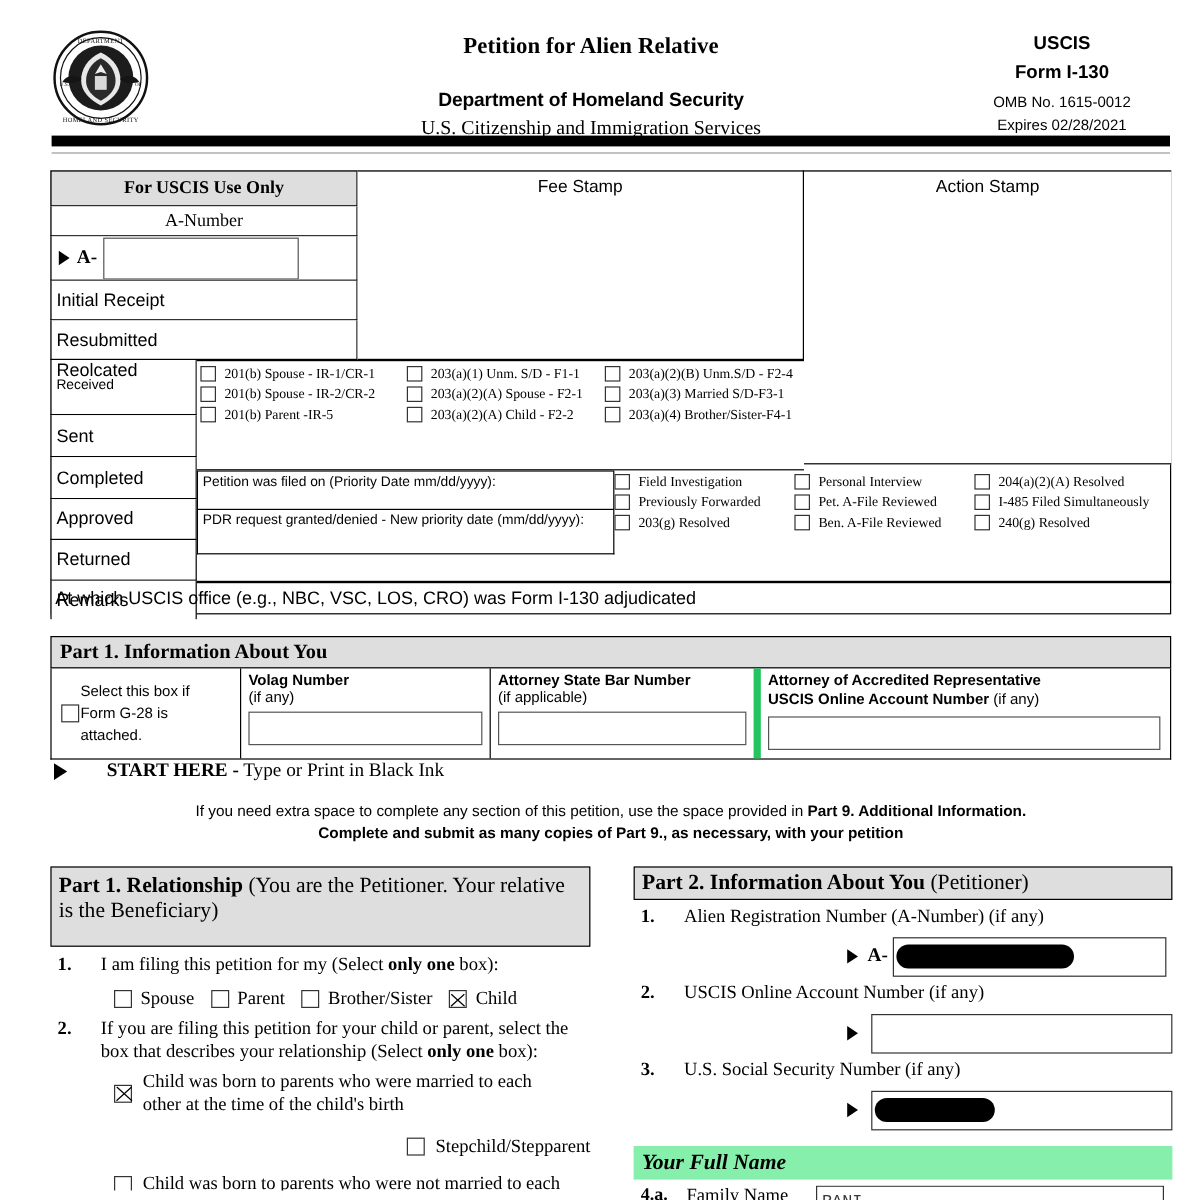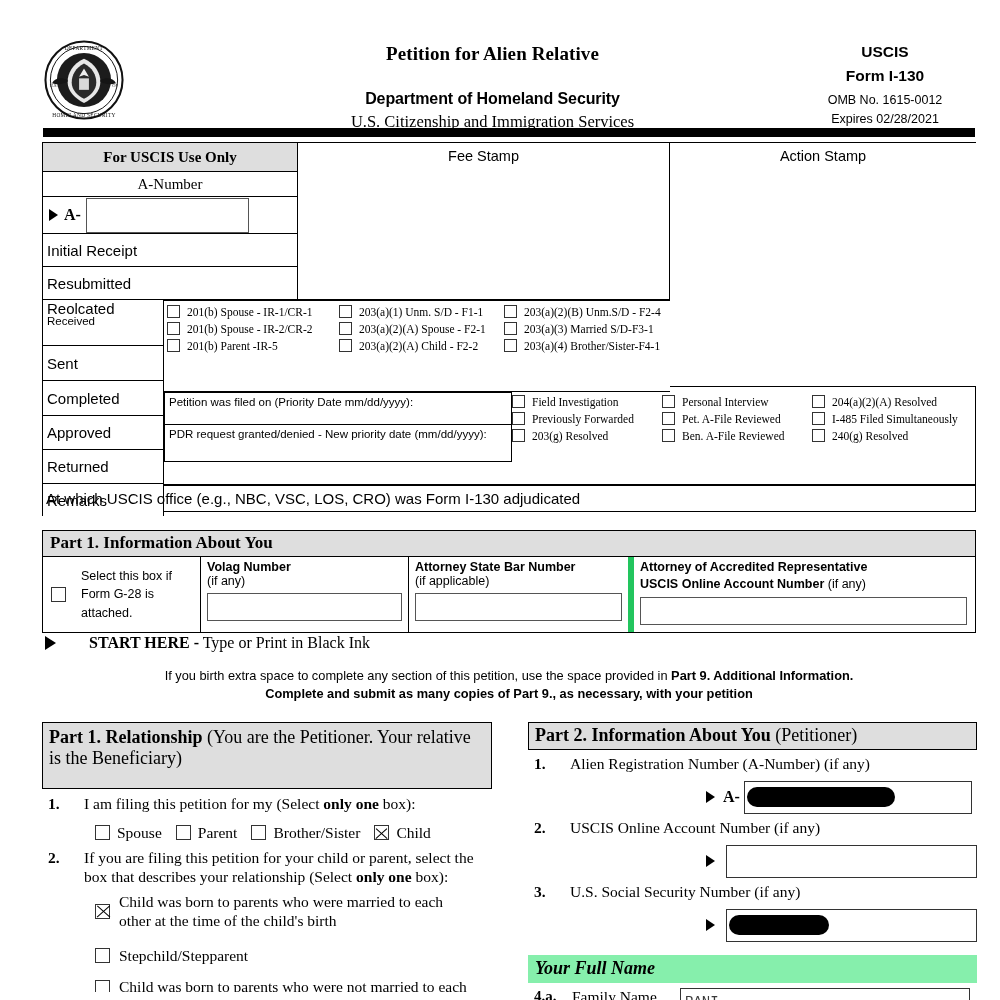--- a/index.html
+++ b/index.html
@@ -6,21 +6,21 @@
   html, body { margin:0; padding:0; }
   body {
     width:1000px; height:1000px; overflow:hidden;
     background:#ffffff;
     font-family:"Liberation Serif", serif;
     color:#000;
     position:relative;
   }
 
   
-  #header { position:absolute; left:0; top:15px; width:1000px; height:128px; }
+  #header { position:absolute; left:0; top:0; width:1000px; height:128px; }
   #seal { position:absolute; left:43px; top:24px; width:82px; height:82px; }
   #title-block { position:absolute; left:300px; top:28px; width:385px; text-align:center; }
   .ttl-main {
     font-family:"Liberation Serif", serif; font-weight:bold; font-size:19px;
     letter-spacing:.1px;
   }
   .ttl-dhs {
     font-family:"Liberation Sans", sans-serif; font-weight:bold; font-size:16px;
     margin-top:25px; letter-spacing:-.1px;
   }
@@ -290,21 +290,21 @@
 
   <div style="position:absolute;left:4px;top:345px;width:926px;height:28px;
               font-family:'Liberation Sans',sans-serif;font-size:15px;padding-top:3px;">At which USCIS office (e.g., NBC, VSC, LOS, CRO) was Form I-130 adjudicated</div>
 </div>
 
 <div id="p1box">
   <div class="sec-head-gray" style="height:27px;padding-top:2px;">Part 1.  Information About You</div>
 
   <div style="position:relative;display:flex;border:1px solid #000;border-top:none;height:76px;">
 
-    <div style="width:158px;border-right:1px solid #000;display:flex;align-items:center;padding-left:8px;gap:15px;">
+    <div style="width:158px;border-right:1px solid #000;display:flex;align-items:center;padding-left:8px;gap:1px;">
       <span class="cb lg"></span>
       <span style="font-family:'Liberation Sans',sans-serif;font-size:12.5px;line-height:1.45;">
         <span>Select this box if</span><br>
         <span>Form G-28 is</span><br>
         <span>attached.</span>
       </span>
     </div>
 
     <div style="width:208px;border-right:1px solid #000;padding:3px 6px 0 6px;">
       <div class="fieldlabel-b">Volag Number</div>
@@ -329,21 +329,21 @@
 </div>
 
 <div id="starthere">
   <div style="display:flex;align-items:center;">
     <span class="arrow-tri" style="margin-left:3px;"></span>
     <span style="margin-left:33px;font-family:'Liberation Serif',serif;font-size:16px;">
       <b>START HERE -</b><span> Type or Print in Black Ink</span>
     </span>
   </div>
   <div style="text-align:center;margin-top:16px;font-family:'Liberation Sans',sans-serif;font-size:12.8px;">
-    <span>If you birth extra space to complete any section of this petition, use the space provided in </span><b>Part 9. Additional Information.</b>
+    <span>If you need extra space to complete any section of this petition, use the space provided in </span><b>Part 9. Additional Information.</b>
   </div>
   <div style="text-align:center;margin-top:3px;font-family:'Liberation Sans',sans-serif;font-size:12.8px;font-weight:bold;">Complete and submit as many copies of Part 9., as necessary, with your petition</div>
 </div>
 
 <div id="colL">
   <div class="part-head" style="height:67px;">
     <b>Part 1. Relationship</b><span> (You are the Petitioner. Your relative is the Beneficiary)</span>
   </div>
 
   <div class="qrow" style="margin-top:6px;">
@@ -372,21 +372,21 @@
   </div>
 
   <div style="display:flex;margin-top:6px;margin-left:53px;">
     <span class="cb lg" style="margin-top:11px;">
       <span style="position:absolute;left:-1px;top:50%;width:17px;height:1.4px;background:#000;transform:rotate(42deg);"></span>
       <span style="position:absolute;left:-1px;top:50%;width:17px;height:1.4px;background:#000;transform:rotate(-42deg);"></span>
     </span>
     <span style="margin-left:9px;width:355px;font-family:'Liberation Serif',serif;font-size:15.5px;line-height:1.22;">Child was born to parents who were married to each other at the time of the child's birth</span>
   </div>
 
-  <div style="display:flex;align-items:center;margin-top:16px;margin-left:53px;">
+  <div style="display:flex;align-items:center;margin-top:16px;margin-left:53px;justify-content:flex-end;">
     <span class="cb lg"></span>
     <span style="margin-left:9px;font-family:'Liberation Serif',serif;font-size:15.5px;">Stepchild/Stepparent</span>
   </div>
 
   <div style="display:flex;margin-top:13px;margin-left:53px;overflow:hidden;height:14px;">
     <span class="cb lg" style="margin-top:2px;"></span>
     <span style="margin-left:9px;width:355px;font-family:'Liberation Serif',serif;font-size:15.5px;line-height:1.22;">Child was born to parents who were not married to each</span>
   </div>
 </div>
 

